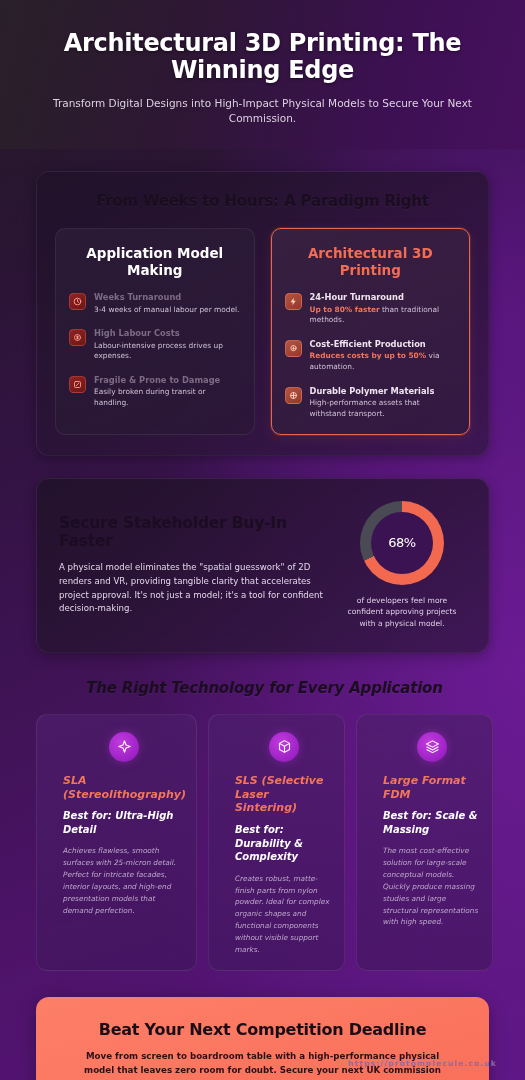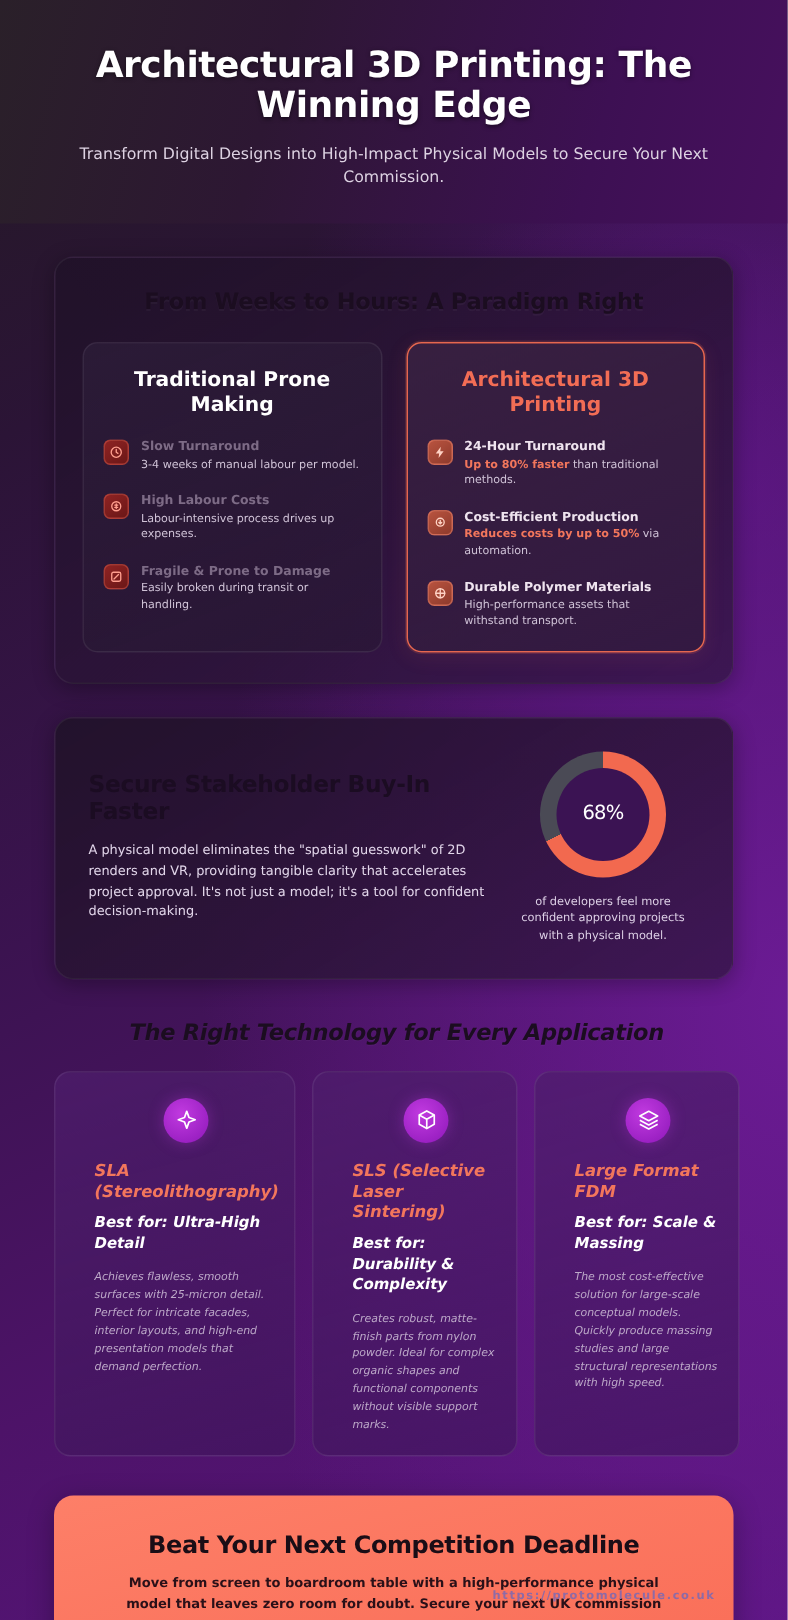--- a/index.html
+++ b/index.html
@@ -241,52 +241,52 @@
     border:none;
     border-radius:7px;
     cursor:pointer;
     box-shadow:0 2px 8px rgba(0,0,0,.3);
   }
 
   
   #footer {
     position:absolute;
     bottom:12px;
-    right:48px;
+    right:28px;
     font-size:7.6px;
     font-weight:bold;
     letter-spacing:1.1px;
     color:#8e6aa6;
   }
 </style>
 </head>
 <body>
 
 <header class="hero">
   <h1>Architectural 3D Printing: The Winning Edge</h1>
   <p>Transform Digital Designs into High-Impact Physical Models to Secure Your Next Commission.</p>
 </header>
 
 <section class="panel" id="comparison">
   <h2 class="section-head">From Weeks to Hours: A Paradigm Right</h2>
 
   <div class="cmp-grid">
 
     <div class="cmp-card">
-      <div class="cmp-title">Traditional Prone Making</div>
+      <div class="cmp-title">Application Model Making</div>
 
       <div class="cmp-item">
         <span class="mini-icon">
           <svg viewBox="0 0 24 24" fill="none" stroke="#ff9e8e" stroke-width="2.4" stroke-linecap="round">
               <circle cx="12" cy="12" r="9"></circle>
               <path d="M12 7v5l3 2"></path>
             </svg>
         </span>
         <div class="cmp-text">
-          <div class="cmp-h">Slow Turnaround</div>
+          <div class="cmp-h">Weeks Turnaround</div>
           <div class="cmp-d">3-4 weeks of manual labour per model.</div>
         </div>
       </div>
 
       <div class="cmp-item">
         <span class="mini-icon">
           <svg viewBox="0 0 24 24" fill="none" stroke="#ff9e8e" stroke-width="2.4" stroke-linecap="round">
               <circle cx="12" cy="12" r="8"></circle>
               <path d="M12 8v8M9.5 10h5M9.5 14h5"></path>
             </svg>

